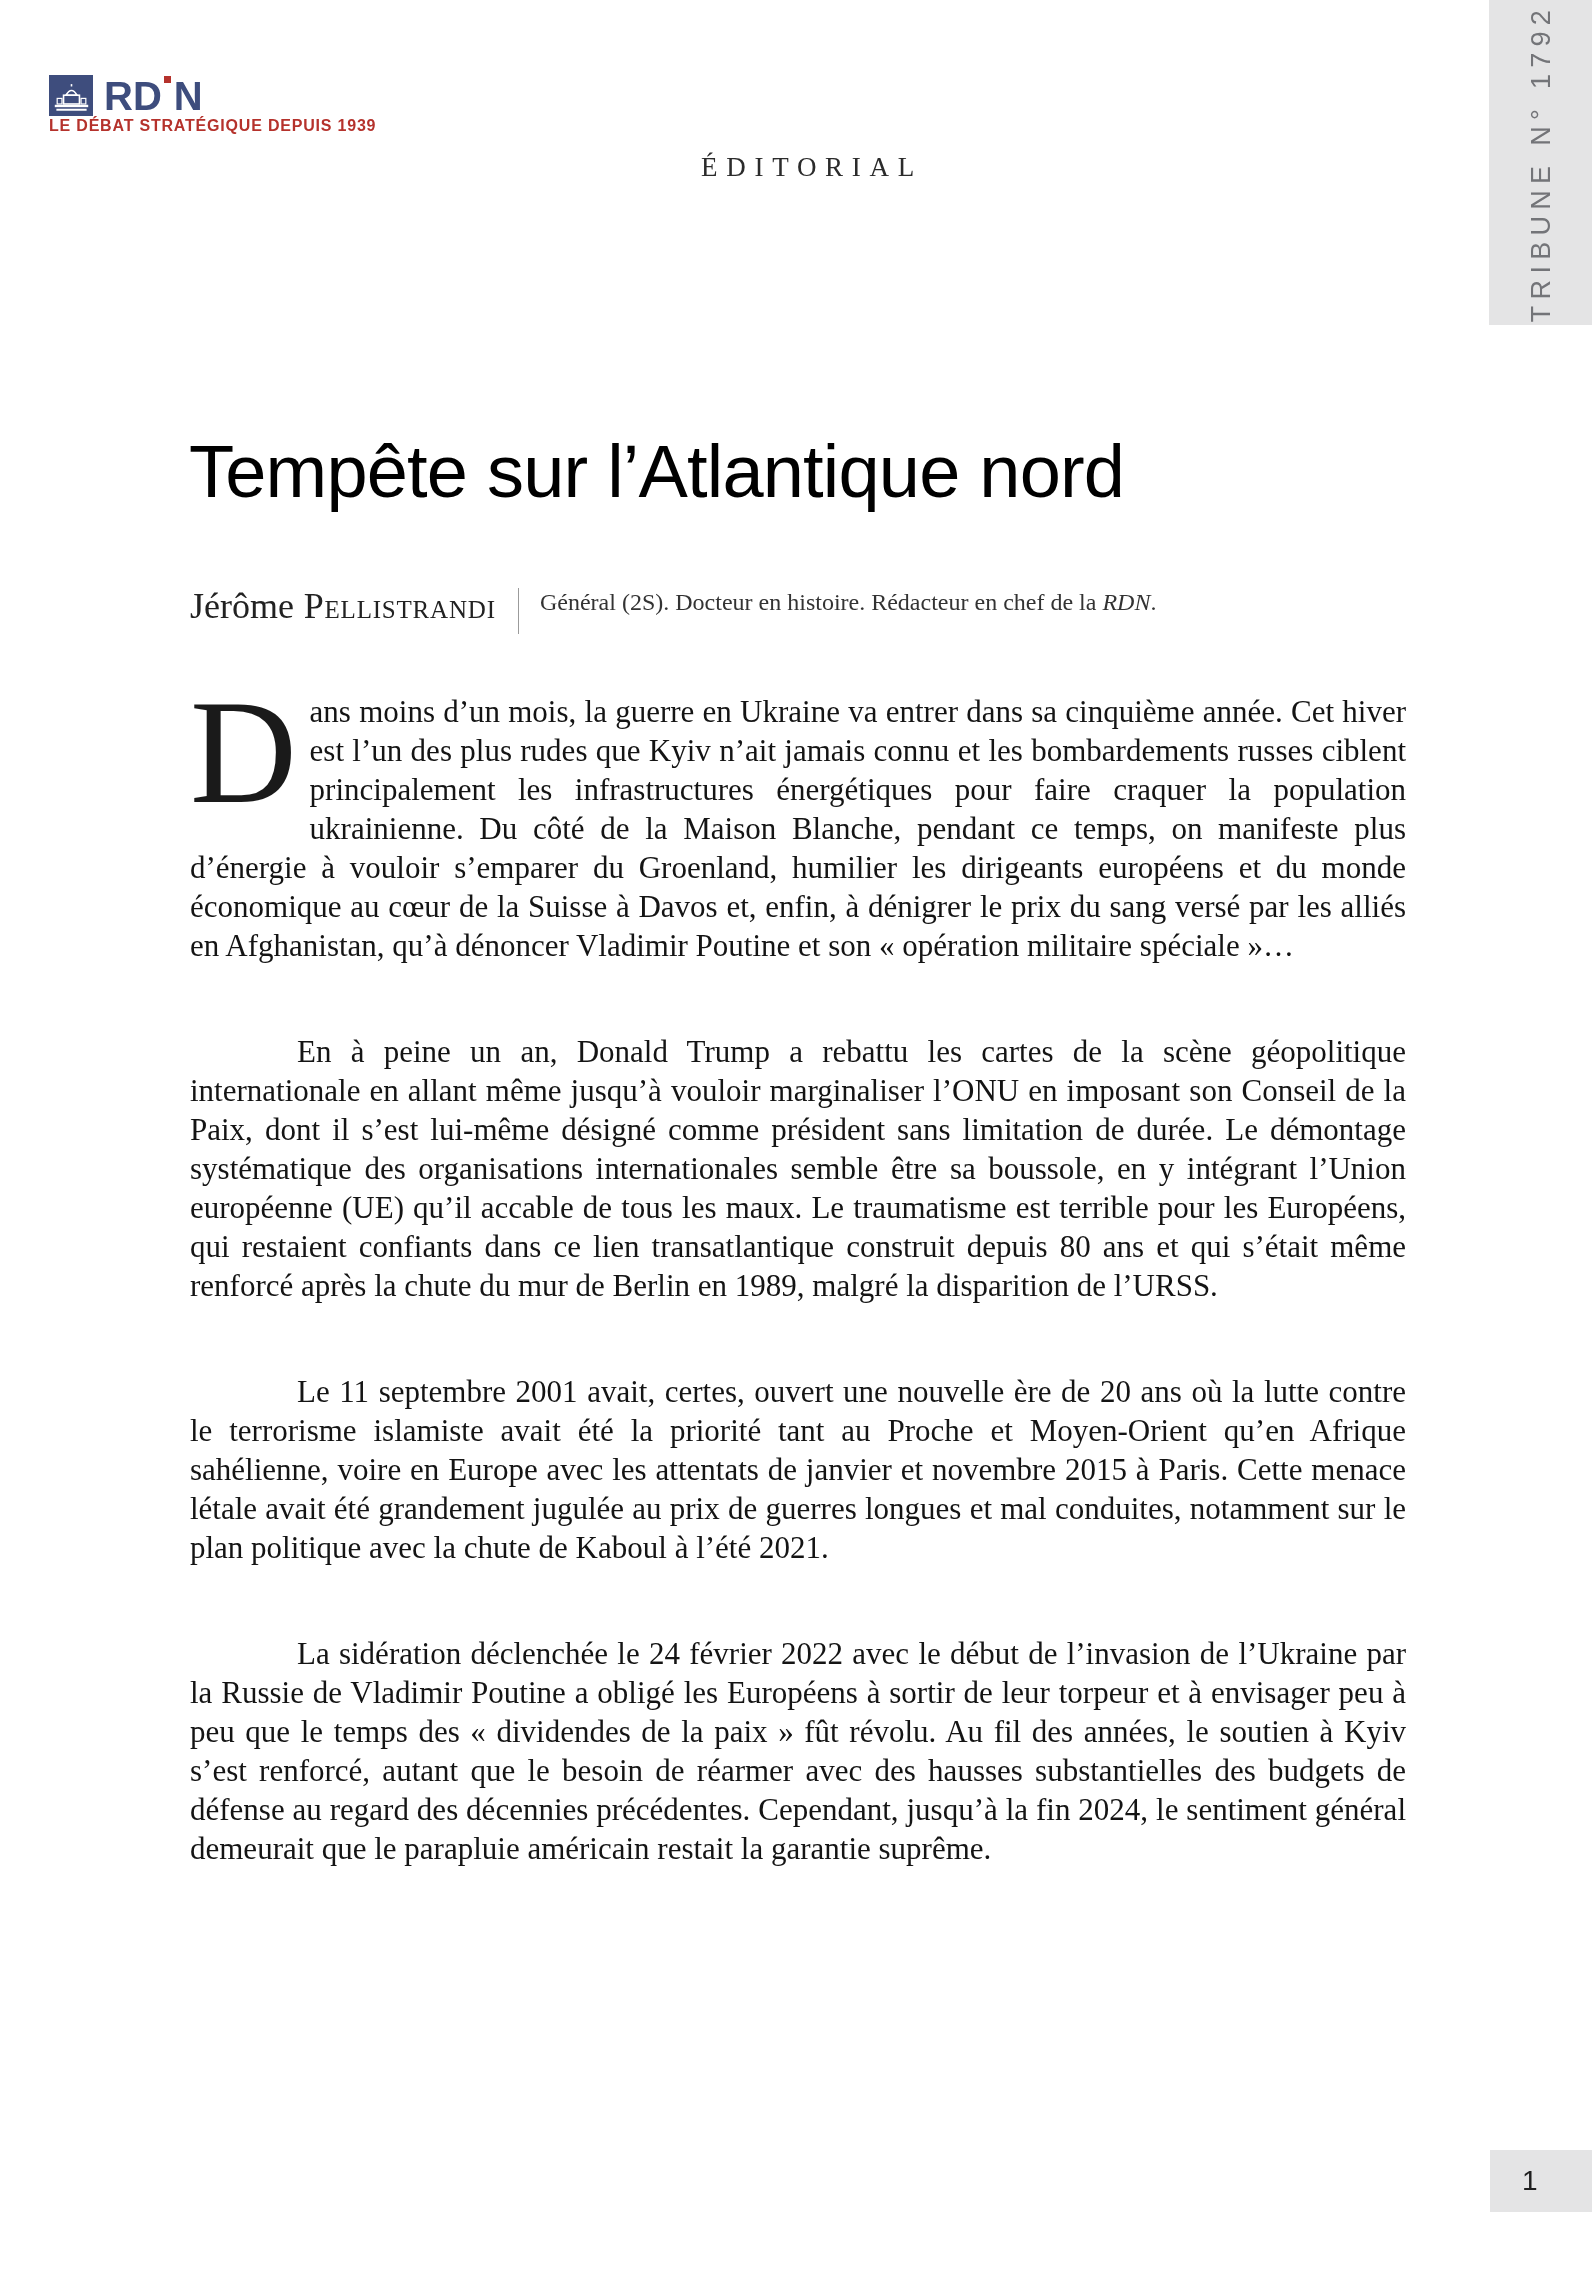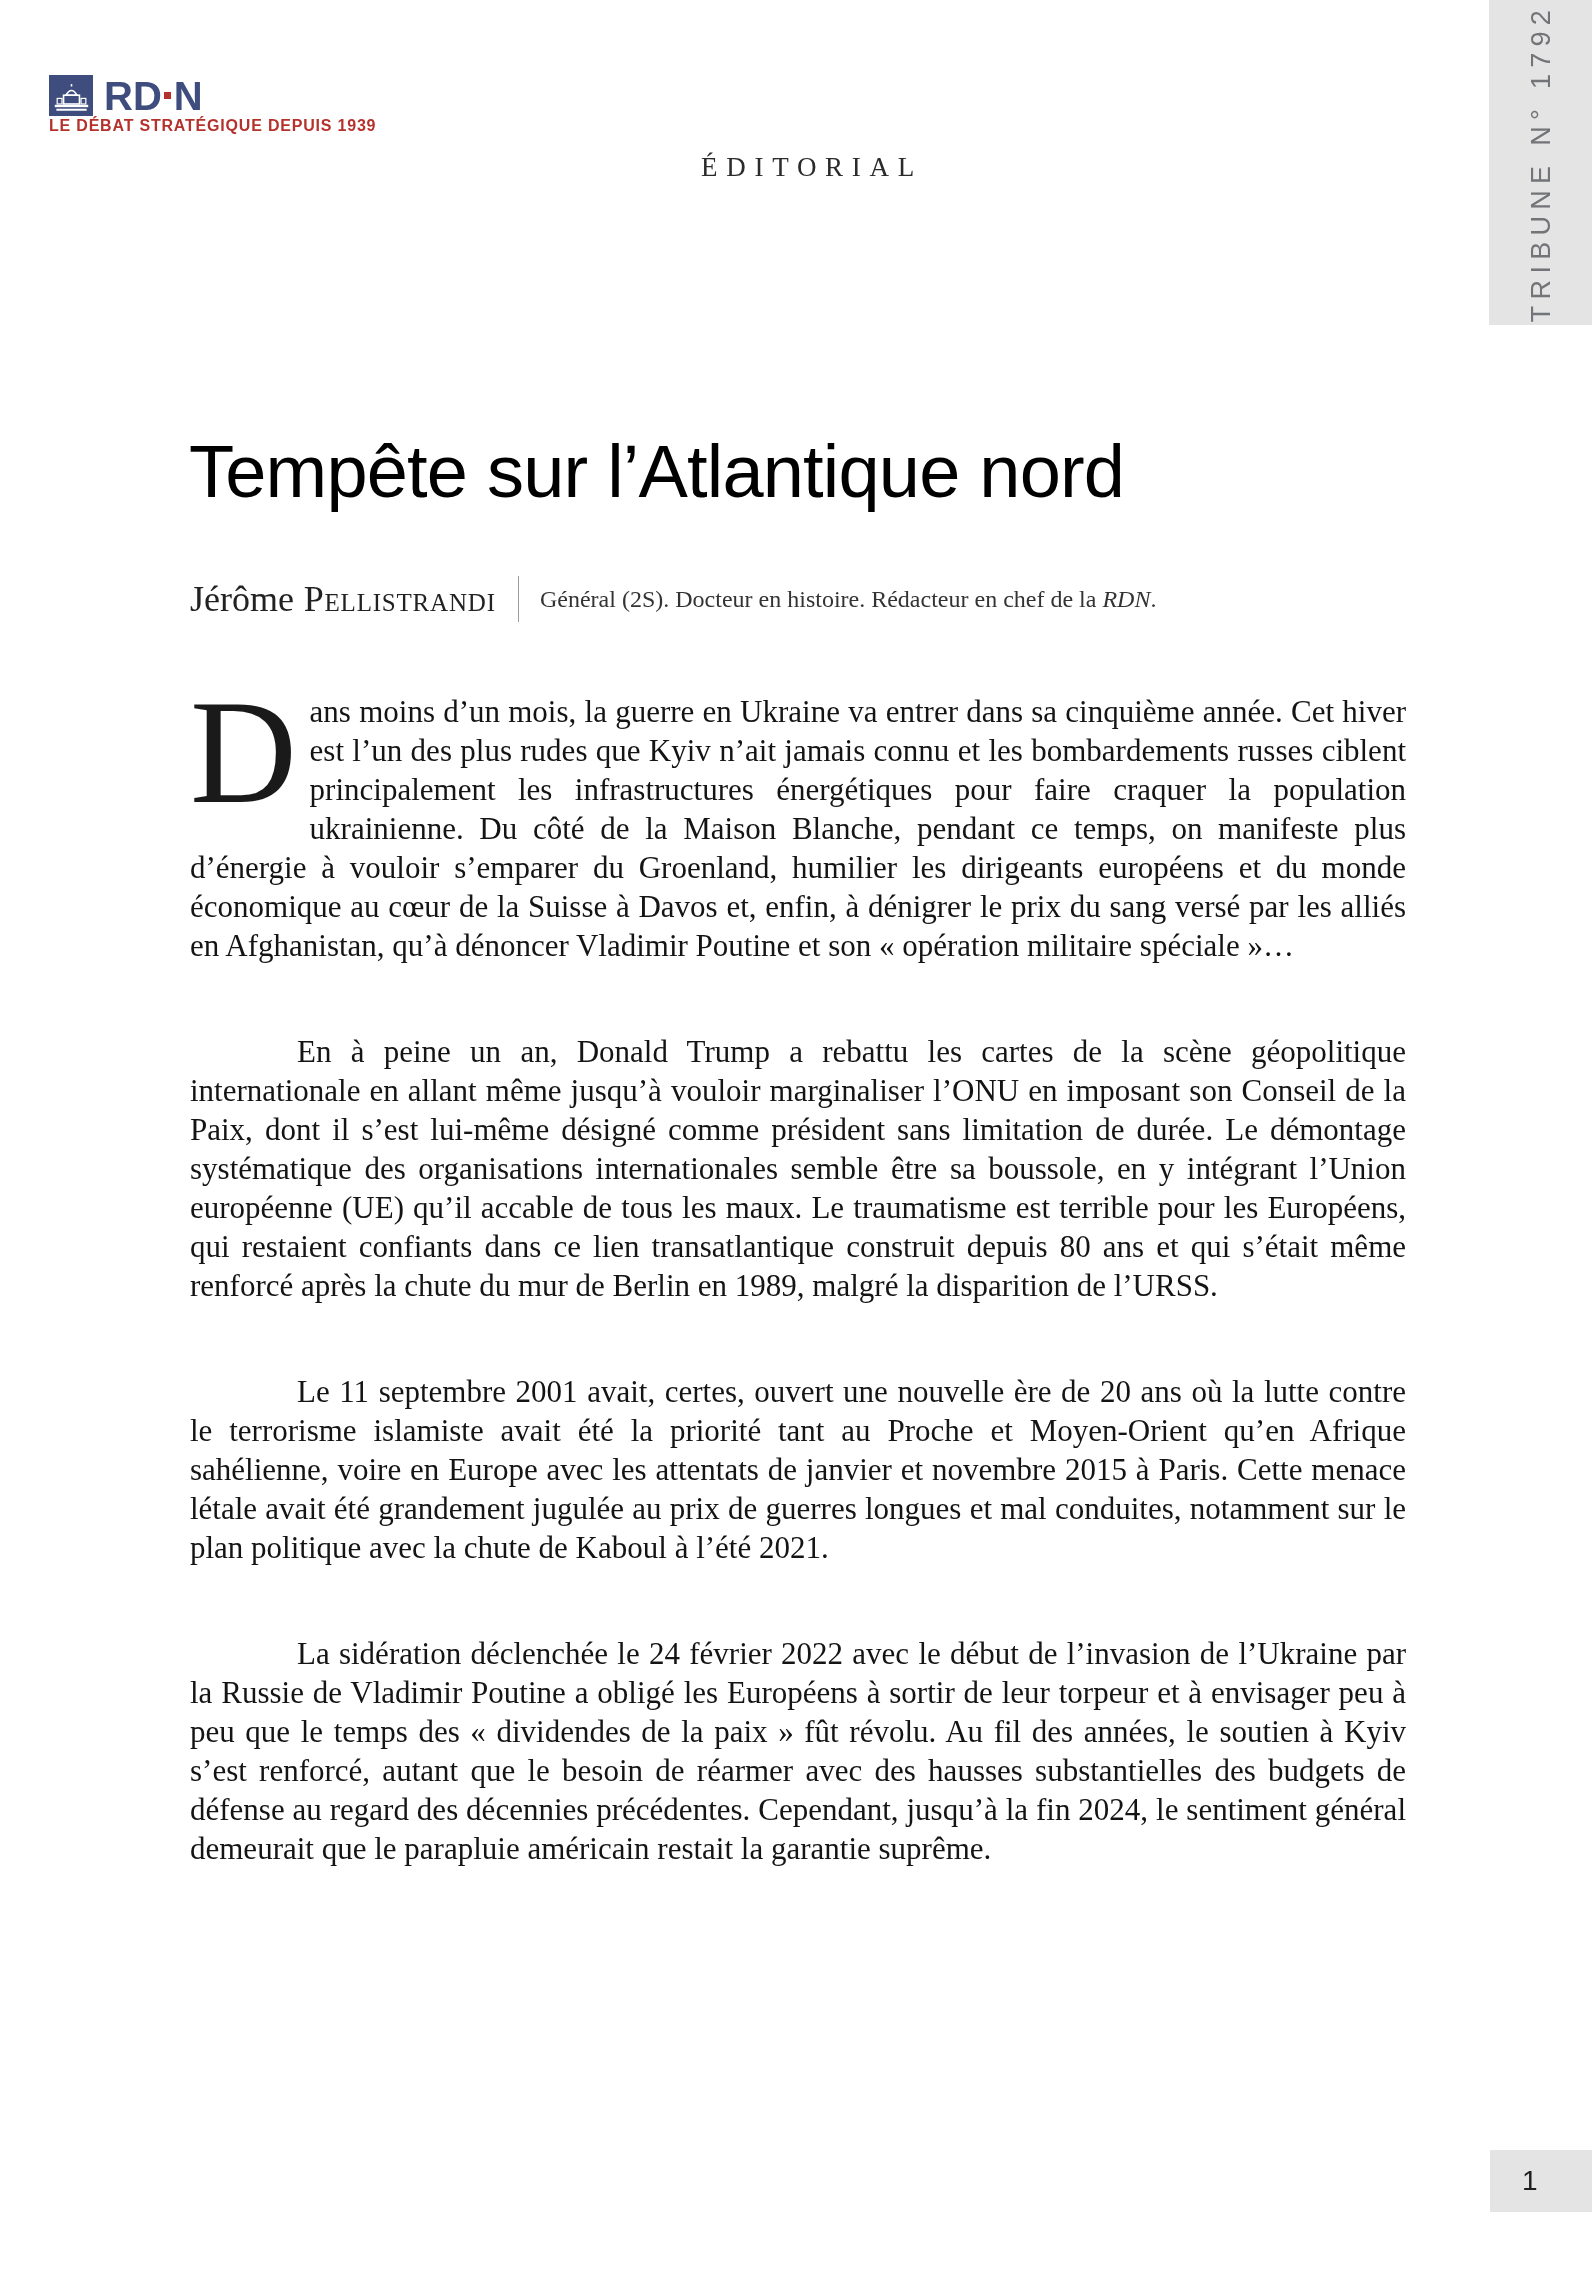--- a/index.html
+++ b/index.html
@@ -25,21 +25,21 @@
   
   .logo { position:absolute; left:49px; top:75px; width:206px; }
   .logo-row { display:flex; align-items:center; }
   .logo-mark {
     width:44px; height:41px; background:#3e4d7d;
     display:flex; align-items:flex-end; justify-content:center;
   }
   .logo-name {
     font-family:"Liberation Sans", sans-serif; font-weight:bold;
     font-size:40px; color:#3e4d7d; letter-spacing:0px;
-    margin-left:11px; line-height:1; display:flex; align-items:center;
+    margin-left:11px; line-height:1; display:flex; 
   }
   .logo-dot { display:inline-block; width:7.1px; height:7.1px; background:#b5322c; margin:0 2.4px; }
   .logo-tagline {
     margin-top:1px;
     font-family:"Liberation Sans", sans-serif; font-weight:bold;
     font-size:16px; letter-spacing:0.8px; color:#b5322c; white-space:nowrap;
   }
 
   
   .kicker {
@@ -52,22 +52,22 @@
   
   .title {
     position:absolute; left:189px; top:381px; width:1238px;
     font-family:"Liberation Sans", sans-serif;
     font-size:74px; letter-spacing:-0.8px; color:#000000; line-height:1.1;
     font-weight:400;
   }
 
   
   .author-row {
-    position:absolute; left:190px; top:576px; width:1222px;
-    display:flex; align-items:center;
+    position:absolute; left:190px; top:588px; width:1222px;
+    display:flex; 
   }
   .author-name { font-size:36px; color:#222; line-height:1; white-space:nowrap; }
   .author-last { font-variant:small-caps; margin-left:0.27em; letter-spacing:0.8px; }
   .author-divider { width:1.6px; height:46px; background:#9b9b9b; margin:0 20.6px 0 22px; }
   .author-bio { font-size:24px; color:#333; line-height:1.2; white-space:nowrap; }
   .author-bio .it { font-style:italic; }
 
   
   .body-col { position:absolute; left:190px; top:692px; width:1216px; }
   .body-p {

